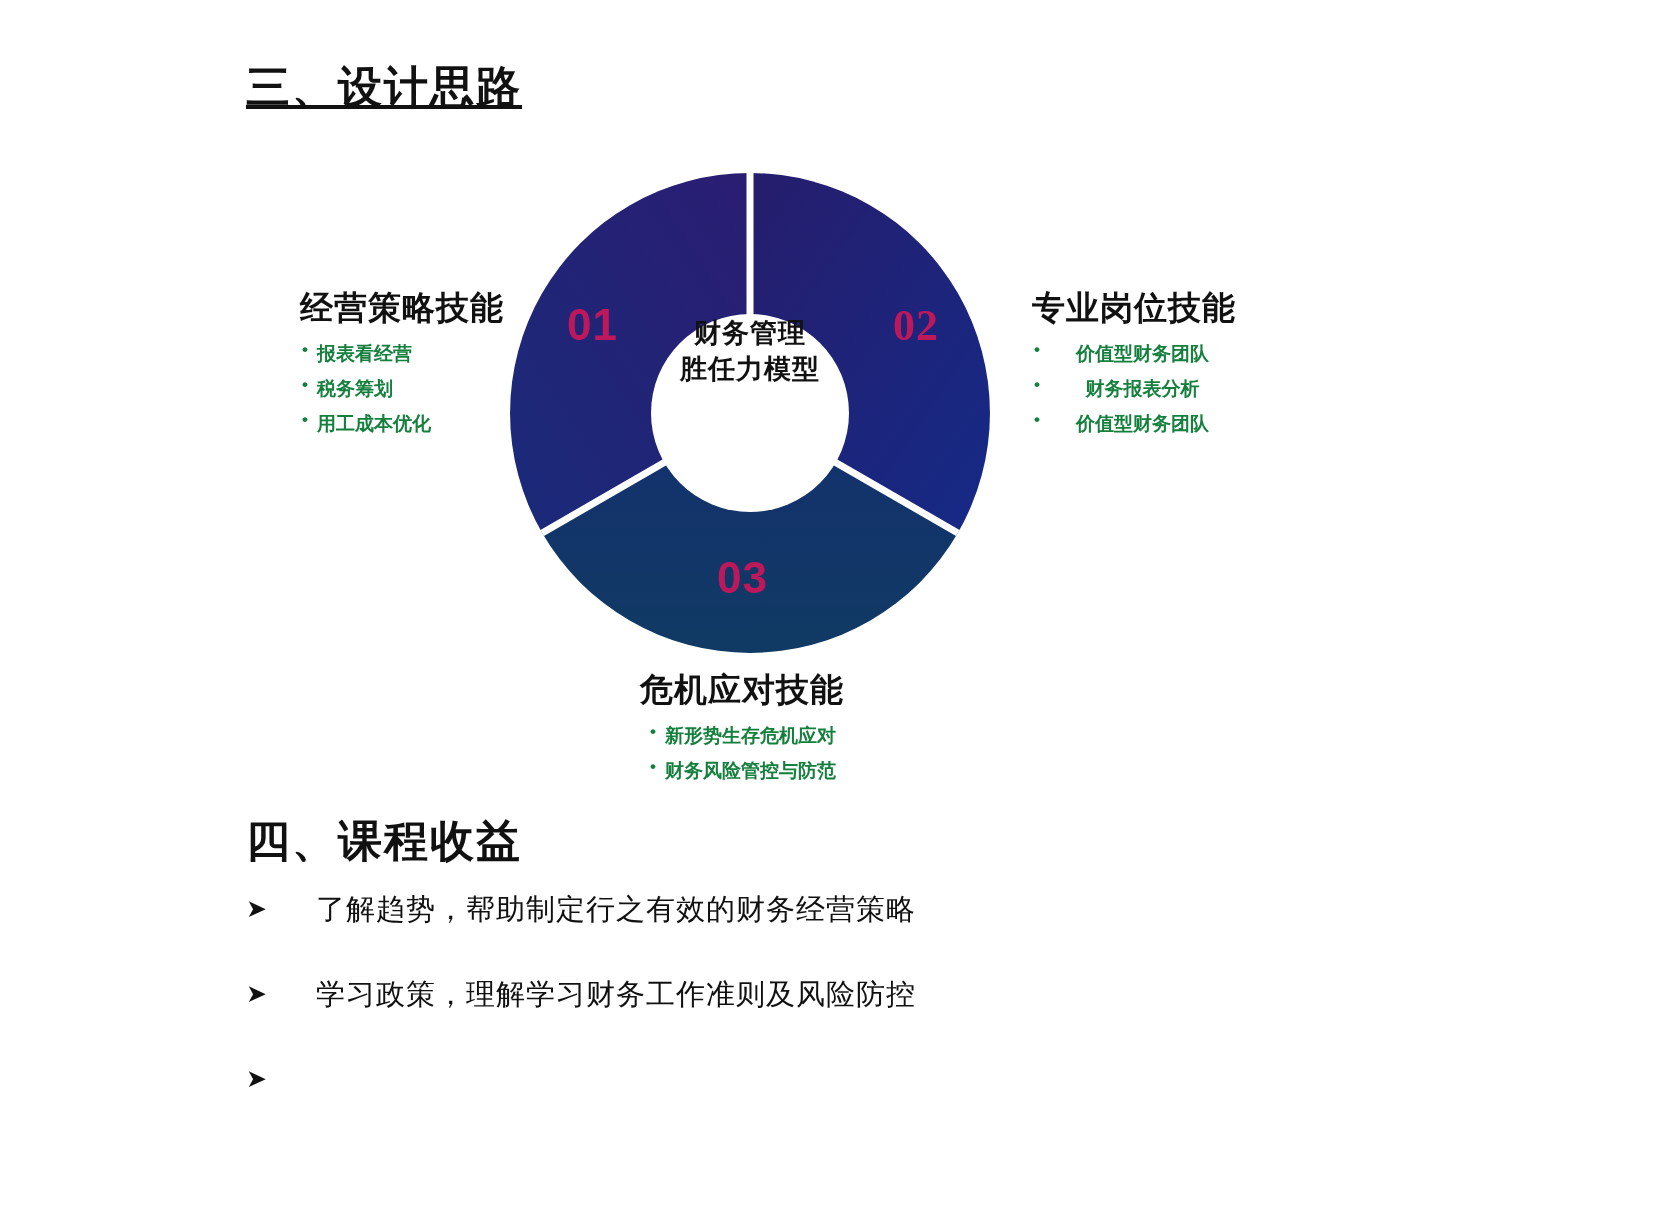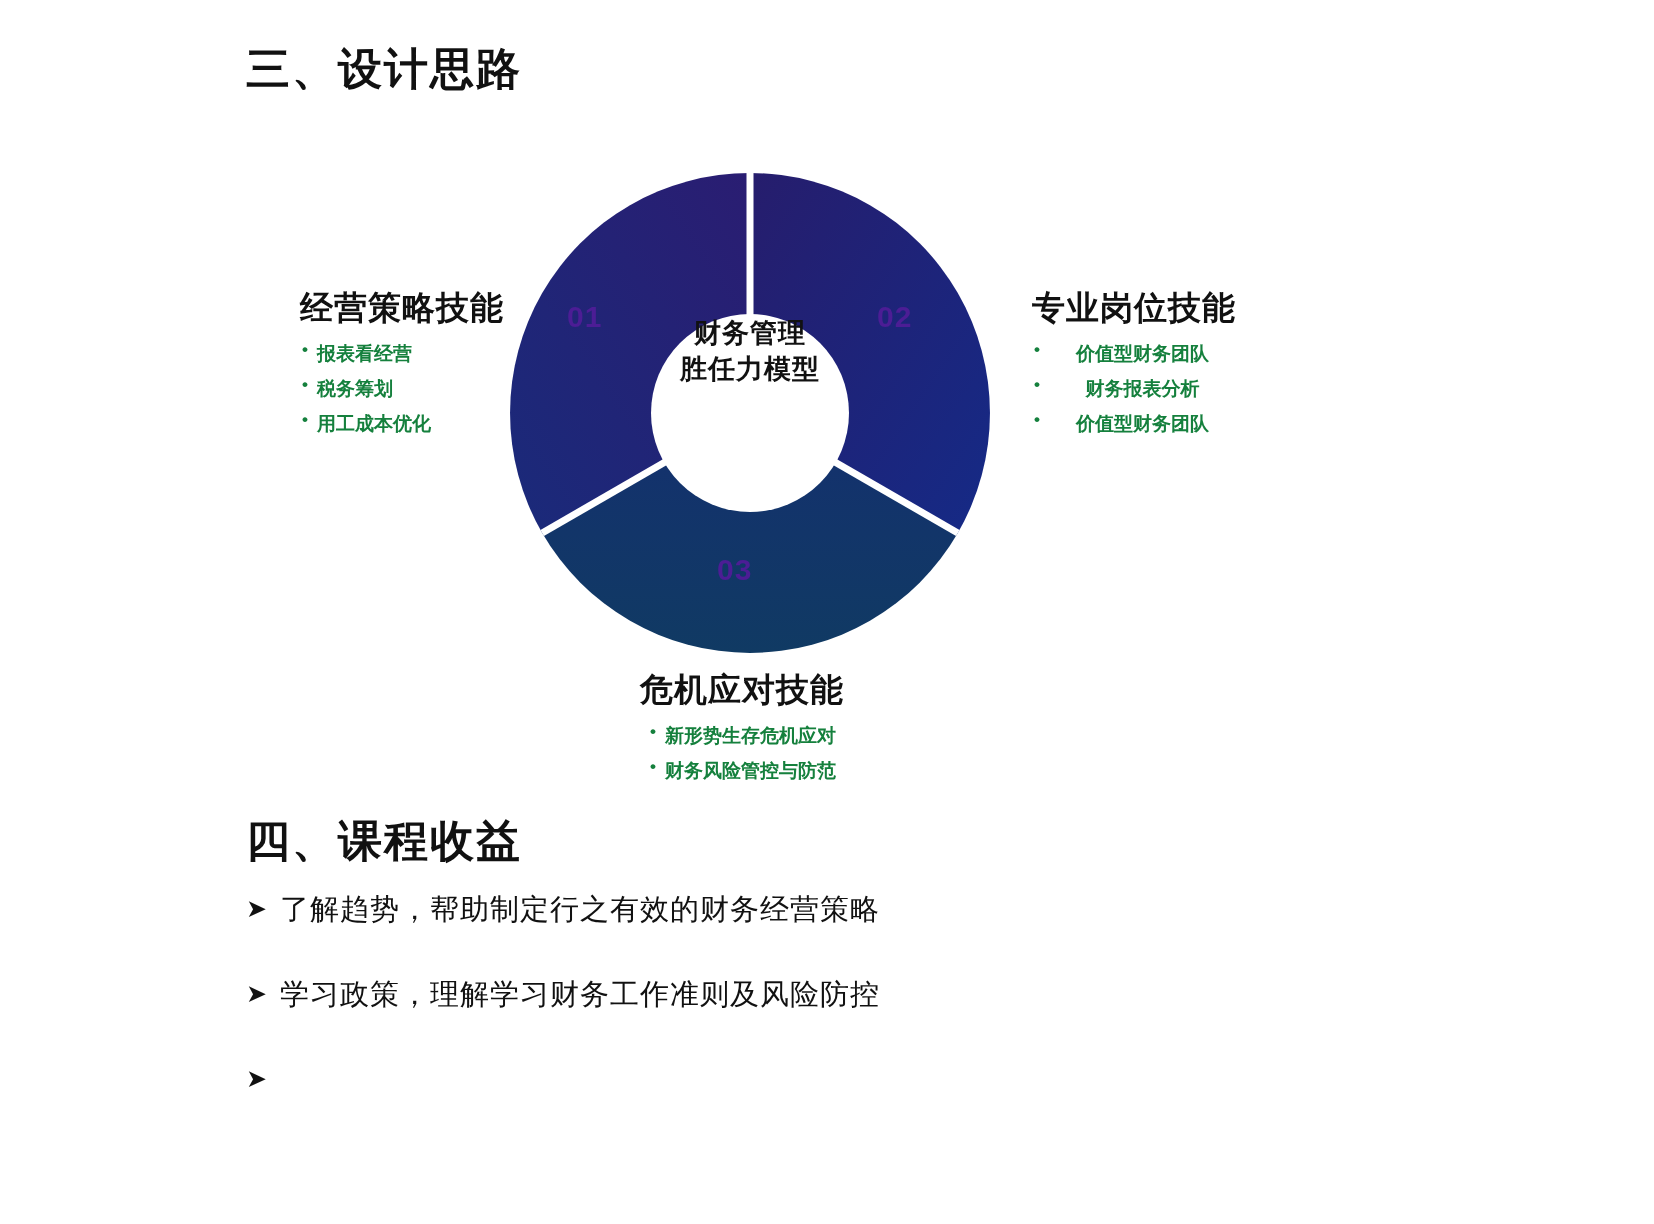--- a/index.html
+++ b/index.html
@@ -18,21 +18,21 @@
 
   
   .section-title {
     position: absolute;
     font-size: 44px;
     font-weight: bold;
     letter-spacing: 2px;
     color: #111111;
     white-space: nowrap;
   }
-  #title-design { left: 246px; top: 40px; }
+  #title-design { left: 246px; top: 58px; text-decoration: underline; }
   #title-benefit { left: 246px; top: 812px; }
 
   
   .diagram {
     position: absolute;
     left: 505px;
     top: 168px;
     width: 490px;
     height: 490px;
   }
@@ -57,27 +57,27 @@
   }
   .center-label span {
     font-size: 27px;
     font-weight: bold;
     color: #111111;
     letter-spacing: 1px;
   }
 
   .seg-num {
     position: absolute;
-    font-size: 30px;
-    font-weight: bold;
-    color: #4c1d95;
+    font-size: 44px;
+    font-weight: bold;
+    color: #be185d;
     letter-spacing: 1px;
   }
   #seg-num-01 { left: 62px; top: 132px; }
-  #seg-num-02 { left: 372px; top: 132px; }
+  #seg-num-02 { left: 388px; top: 132px; font-family: Liberation Serif, serif; }
   #seg-num-03 { left: 204px; top: 385px; margin-left: 8px; }
 
   
   .callout { position: absolute; }
   .callout-title {
     font-size: 33px;
     font-weight: bold;
     color: #111111;
     letter-spacing: 1px;
     white-space: nowrap;
@@ -143,20 +143,21 @@
     line-height: 1;
     color: #111111;
     text-align: left;
     padding-top: 4px;
   }
   .benefit-text {
     font-size: 29px;
     color: #111111;
     letter-spacing: 1px;
     line-height: 1.2;
+    margin-left: 36px;
   }
 </style>
 </head>
 <body>
 
 <div class="section-title" id="title-design">三、设计思路</div>
 
 <div class="diagram">
   <svg class="donut-svg" width="490" height="490" viewBox="0 0 490 490">
     <defs>

